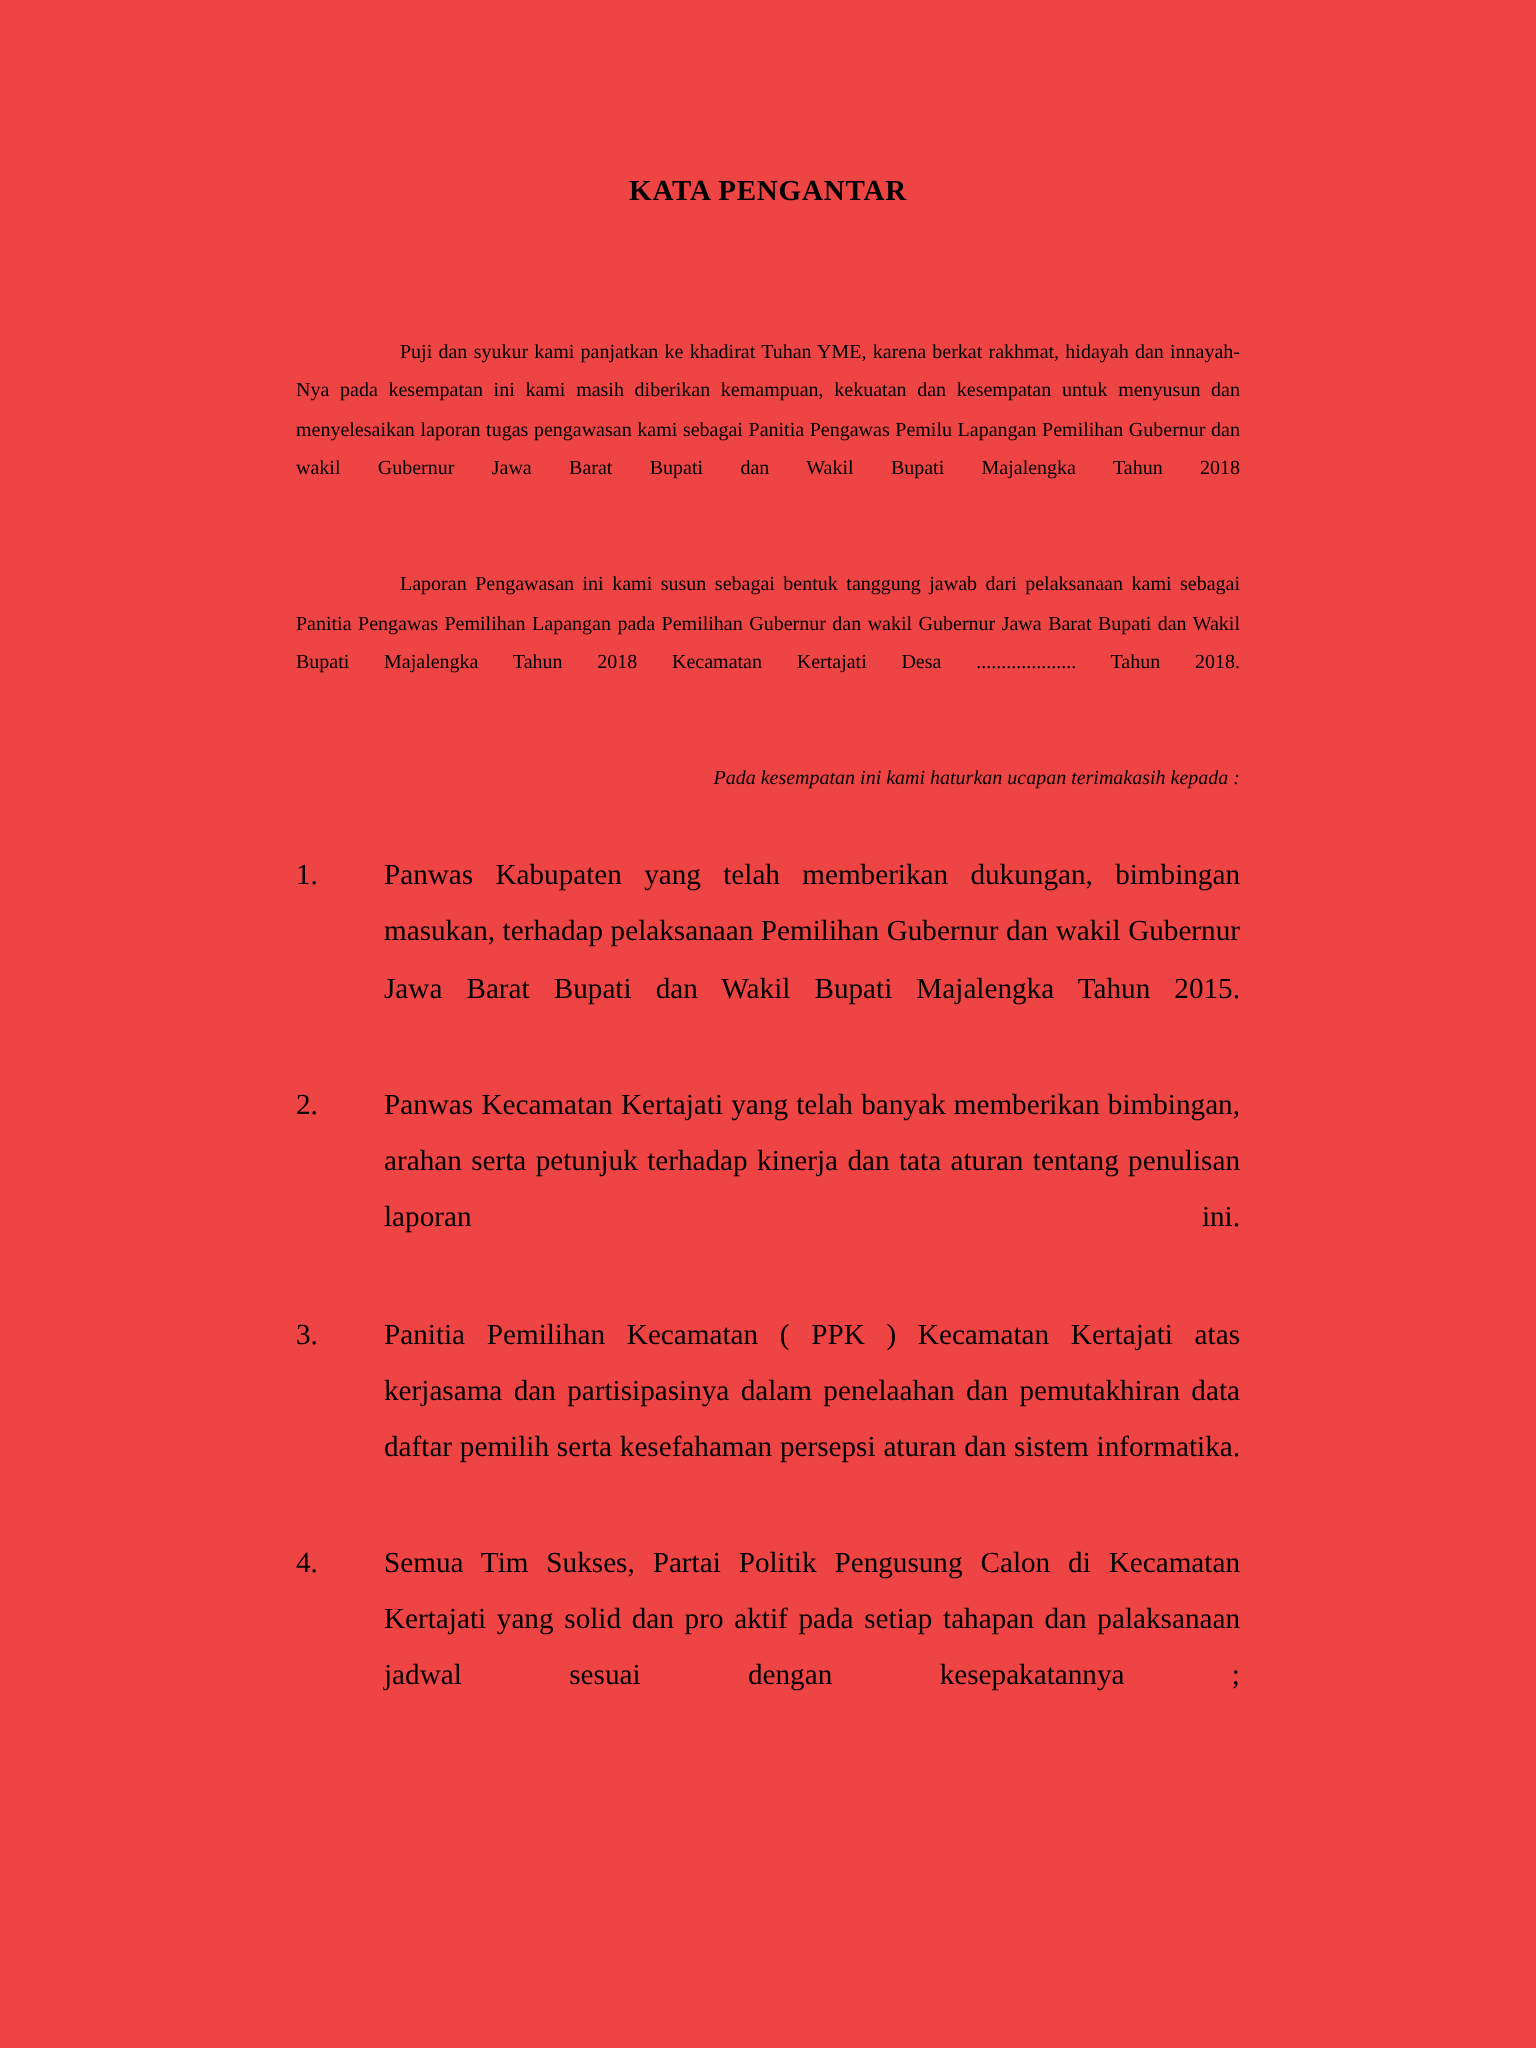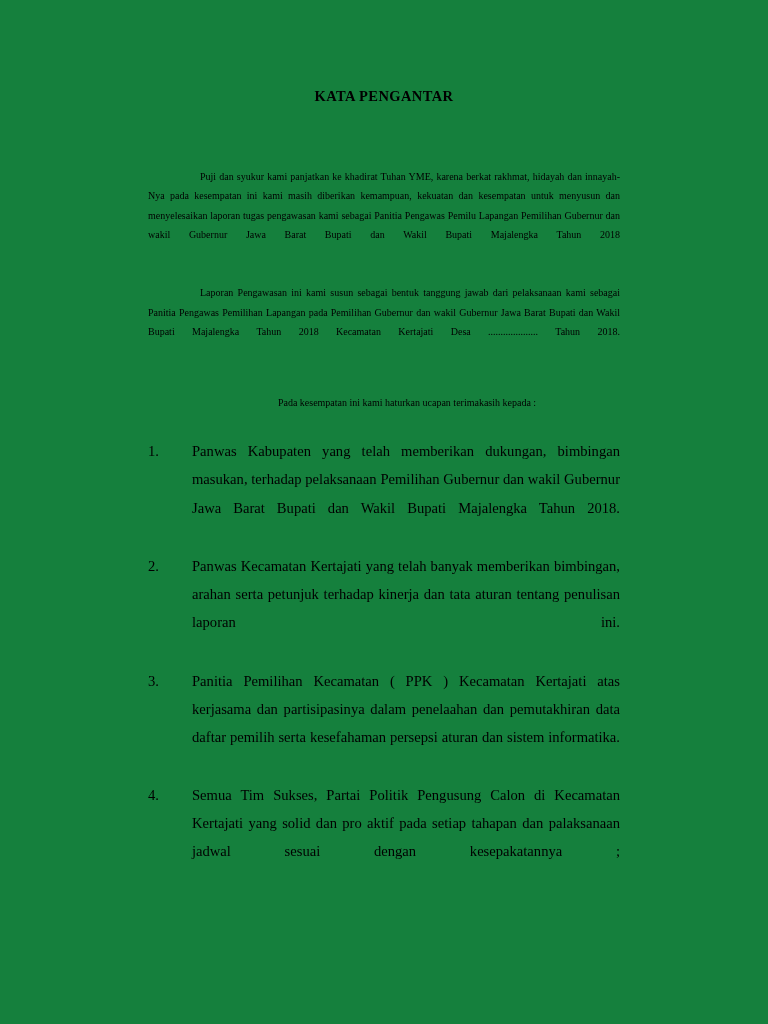--- a/index.html
+++ b/index.html
@@ -12,21 +12,21 @@
     height: 1024px;
     font-family: "Liberation Serif", serif;
     color: #000000;
     overflow: hidden;
   }
   .page {
     width: 768px;
     height: 1024px;
     box-sizing: border-box;
     padding: 88px 148px 0 148px;
-    background: #15803d;
+    background: #ef4444;
     position: relative;
   }
   .doc-title {
     text-align: center;
     font-weight: bold;
     font-size: 14.5px;
     letter-spacing: 0.4px;
     margin: 0 0 62px 0;
   }
   .para {
@@ -34,24 +34,25 @@
     line-height: 1.93;
     text-align: justify;
     text-justify: inter-word;
     margin: 0 0 9px 0;
     hyphens: none;
   }
   .para.indent {
     text-indent: 52px;
   }
   .para.center-ish {
-    text-align: center;
+    text-align: right;
     text-indent: 46px;
-    margin-top: 32px;
+    margin-top: 19px;
     margin-bottom: 6px;
+    font-style: italic;
   }
   .spacer-sm { height: 11px; }
   .list {
     margin: 0;
     padding: 0;
     list-style: none;
   }
   .list-item {
     display: flex;
     align-items: flex-start;
@@ -88,21 +89,21 @@
 
   <div class="spacer-sm"></div>
 
   <p class="para indent">Laporan Pengawasan ini kami susun sebagai bentuk tanggung jawab dari pelaksanaan kami sebagai Panitia Pengawas Pemilihan Lapangan pada Pemilihan Gubernur dan wakil Gubernur Jawa Barat Bupati dan Wakil Bupati Majalengka Tahun 2018 Kecamatan Kertajati Desa .................... Tahun 2018.</p>
 
   <p class="para center-ish">Pada kesempatan ini kami haturkan ucapan terimakasih kepada  :</p>
 
   <ol class="list">
     <li class="list-item">
       <span class="list-num">1.</span>
-      <span class="list-text">Panwas Kabupaten yang telah memberikan dukungan, bimbingan masukan, terhadap pelaksanaan Pemilihan Gubernur dan wakil Gubernur Jawa Barat Bupati dan Wakil Bupati Majalengka Tahun 2018.</span>
+      <span class="list-text">Panwas Kabupaten yang telah memberikan dukungan, bimbingan masukan, terhadap pelaksanaan Pemilihan Gubernur dan wakil Gubernur Jawa Barat Bupati dan Wakil Bupati Majalengka Tahun 2015.</span>
     </li>
     <li class="list-item">
       <span class="list-num">2.</span>
       <span class="list-text">Panwas Kecamatan Kertajati yang telah banyak memberikan bimbingan, arahan serta petunjuk terhadap kinerja dan tata aturan tentang penulisan laporan ini.</span>
     </li>
     <li class="list-item">
       <span class="list-num">3.</span>
       <span class="list-text">Panitia Pemilihan Kecamatan ( PPK ) Kecamatan Kertajati atas kerjasama dan partisipasinya dalam penelaahan dan pemutakhiran data daftar pemilih serta kesefahaman persepsi aturan dan sistem informatika.</span>
     </li>
     <li class="list-item">

